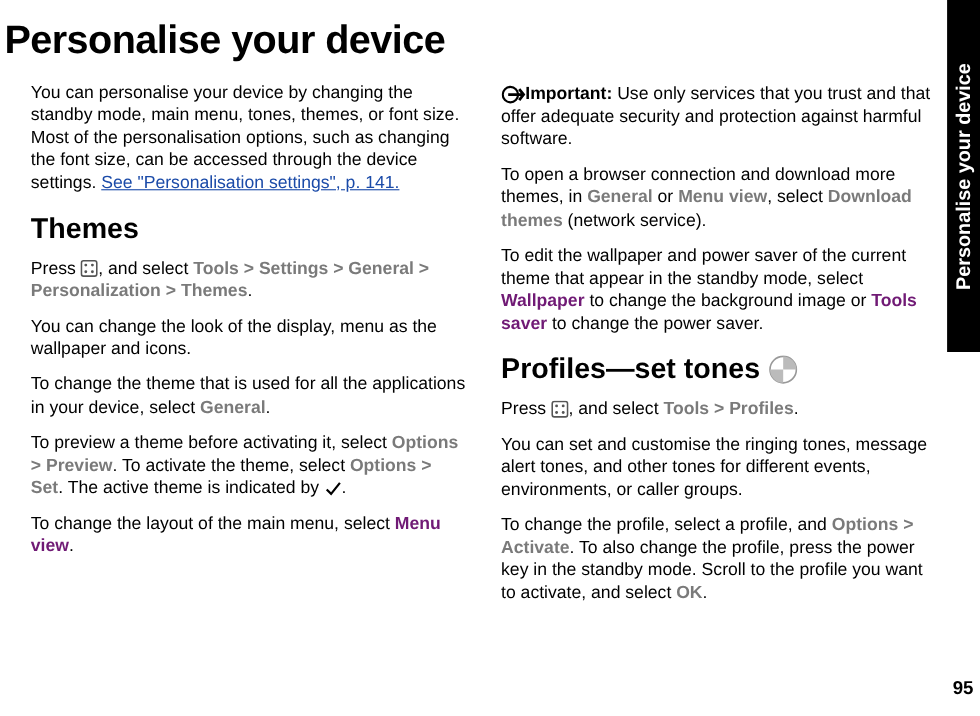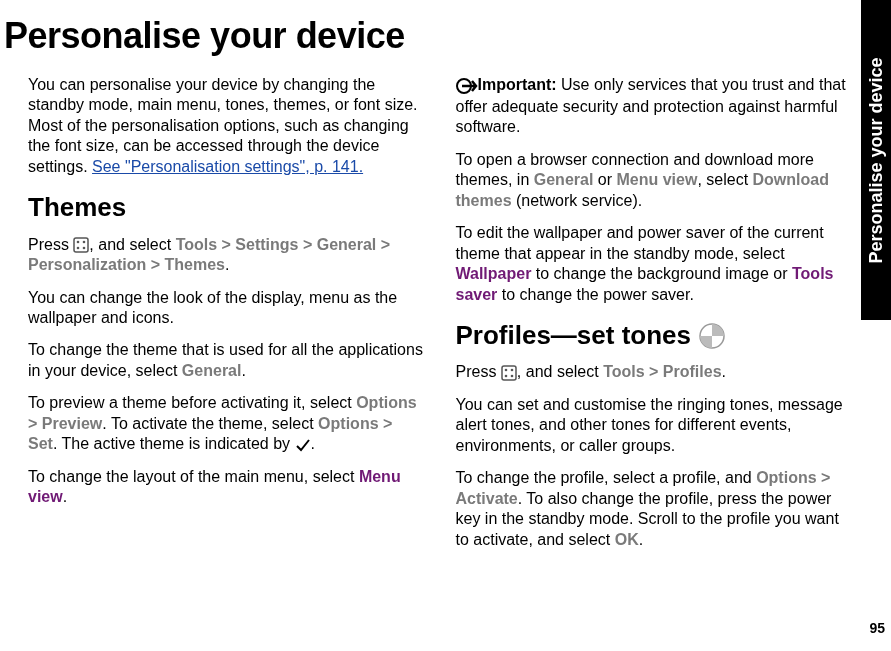--- a/index.html
+++ b/index.html
@@ -1,20 +1,20 @@
 <!DOCTYPE html>
 <html><head>
 <meta charset="utf-8">
 <style>
   * { box-sizing: border-box; margin: 0; padding: 0; }
   html, body { width: 891px; height: 651px; font-family: Arial, Helvetica, sans-serif; color: #000; background: #fff; overflow: hidden; }
   .page { position: relative; width: 891px; height: 651px; padding: 15px 40px 15px 4px; }
   .sidetab { position: absolute; right: 0; top: 0; width: 30px; height: 320px; background: #000; display: flex; align-items: center; justify-content: center; }
   .sidetab span { color: #fff; font-weight: bold; font-size: 18px; transform: rotate(-90deg); white-space: nowrap; }
-  .pagenum { position: absolute; right: 6px; bottom: 15px; font-weight: bold; font-size: 14px; }
+  .pagenum { position: absolute; right: 6px; bottom: 15px; font-weight: bold; font-size: 17px; }
   h1 { font-size: 36px; font-weight: 900; margin-bottom: 18px; letter-spacing: -0.5px; }
   .cols { display: flex; gap: 32px; margin-left: 24px; }
   .col { width: calc(50% - 10px); font-size: 16px; line-height: 1.28; }
   .col p { margin-bottom: 12px; }
   h2 { font-size: 26px; font-weight: 900; margin: 14px 0 10px; }
   h2.inline-h2 { display: flex; align-items: center; gap: 8px; }
   .link { color: #1a4aa8; text-decoration: underline; }
   .muted { color: #7a7a7a; font-weight: 600; }
   .accent { color: #701a75; font-weight: 600; }
   .icon { display: inline-block; vertical-align: middle; }

